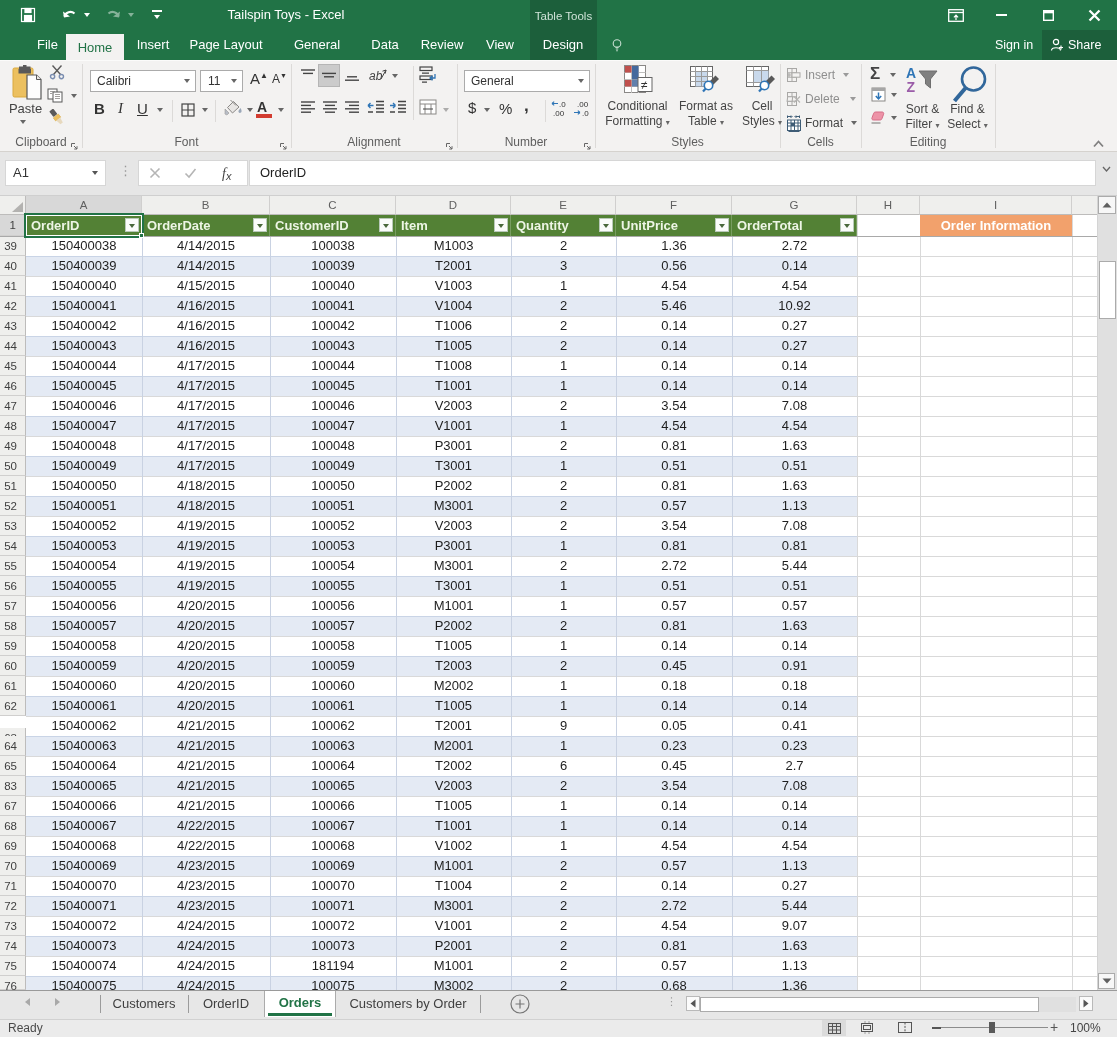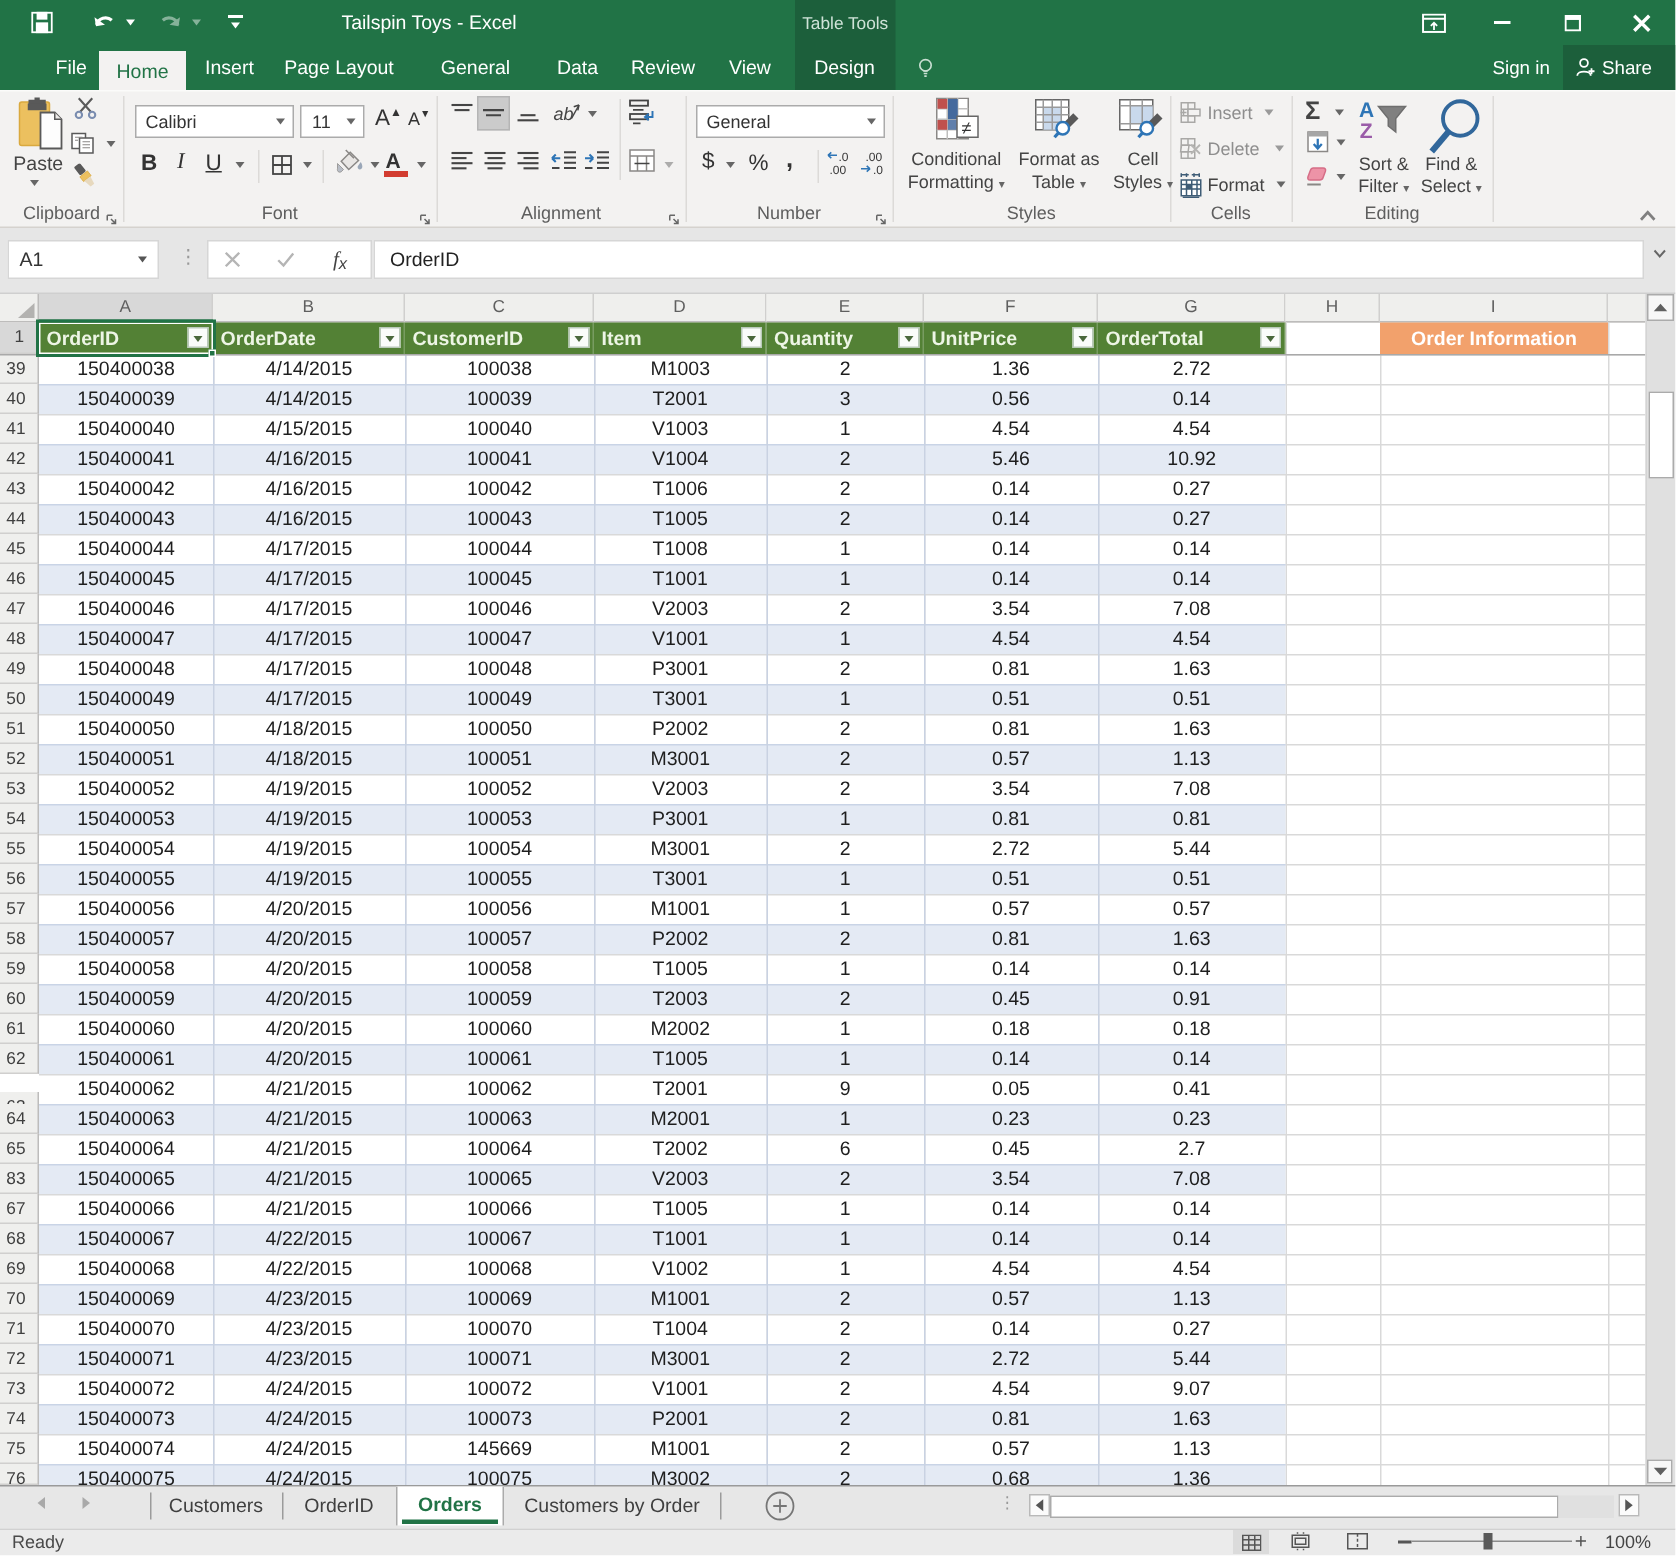--- a/index.html
+++ b/index.html
@@ -846,21 +846,21 @@
 <div class="cell" style="left:732px;top:720px;width:125px;height:20px;">9.07</div>
 <div class="cell" style="left:26px;top:740px;width:116px;height:20px;">150400073</div>
 <div class="cell" style="left:142px;top:740px;width:128px;height:20px;">4/24/2015</div>
 <div class="cell" style="left:270px;top:740px;width:126px;height:20px;">100073</div>
 <div class="cell" style="left:396px;top:740px;width:115px;height:20px;">P2001</div>
 <div class="cell" style="left:511px;top:740px;width:105px;height:20px;">2</div>
 <div class="cell" style="left:616px;top:740px;width:116px;height:20px;">0.81</div>
 <div class="cell" style="left:732px;top:740px;width:125px;height:20px;">1.63</div>
 <div class="cell" style="left:26px;top:760px;width:116px;height:20px;">150400074</div>
 <div class="cell" style="left:142px;top:760px;width:128px;height:20px;">4/24/2015</div>
-<div class="cell" style="left:270px;top:760px;width:126px;height:20px;">145669</div>
+<div class="cell" style="left:270px;top:760px;width:126px;height:20px;">181194</div>
 <div class="cell" style="left:396px;top:760px;width:115px;height:20px;">M1001</div>
 <div class="cell" style="left:511px;top:760px;width:105px;height:20px;">2</div>
 <div class="cell" style="left:616px;top:760px;width:116px;height:20px;">0.57</div>
 <div class="cell" style="left:732px;top:760px;width:125px;height:20px;">1.13</div>
 <div class="cell" style="left:26px;top:780px;width:116px;height:20px;">150400075</div>
 <div class="cell" style="left:142px;top:780px;width:128px;height:20px;">4/24/2015</div>
 <div class="cell" style="left:270px;top:780px;width:126px;height:20px;">100075</div>
 <div class="cell" style="left:396px;top:780px;width:115px;height:20px;">M3002</div>
 <div class="cell" style="left:511px;top:780px;width:105px;height:20px;">2</div>
 <div class="cell" style="left:616px;top:780px;width:116px;height:20px;">0.68</div>

